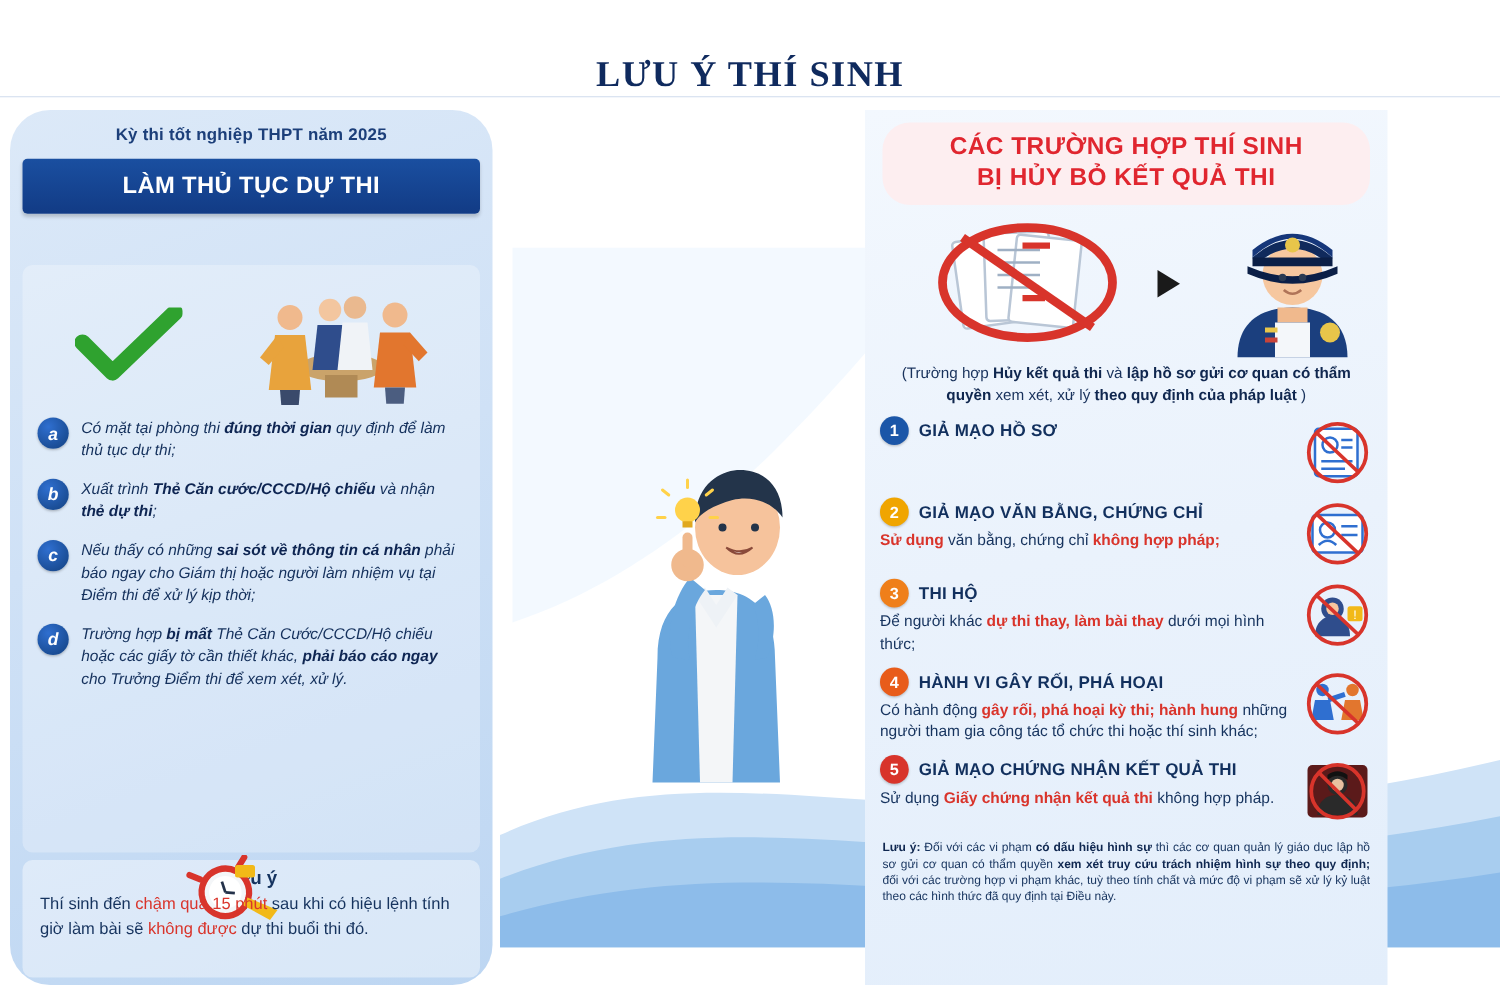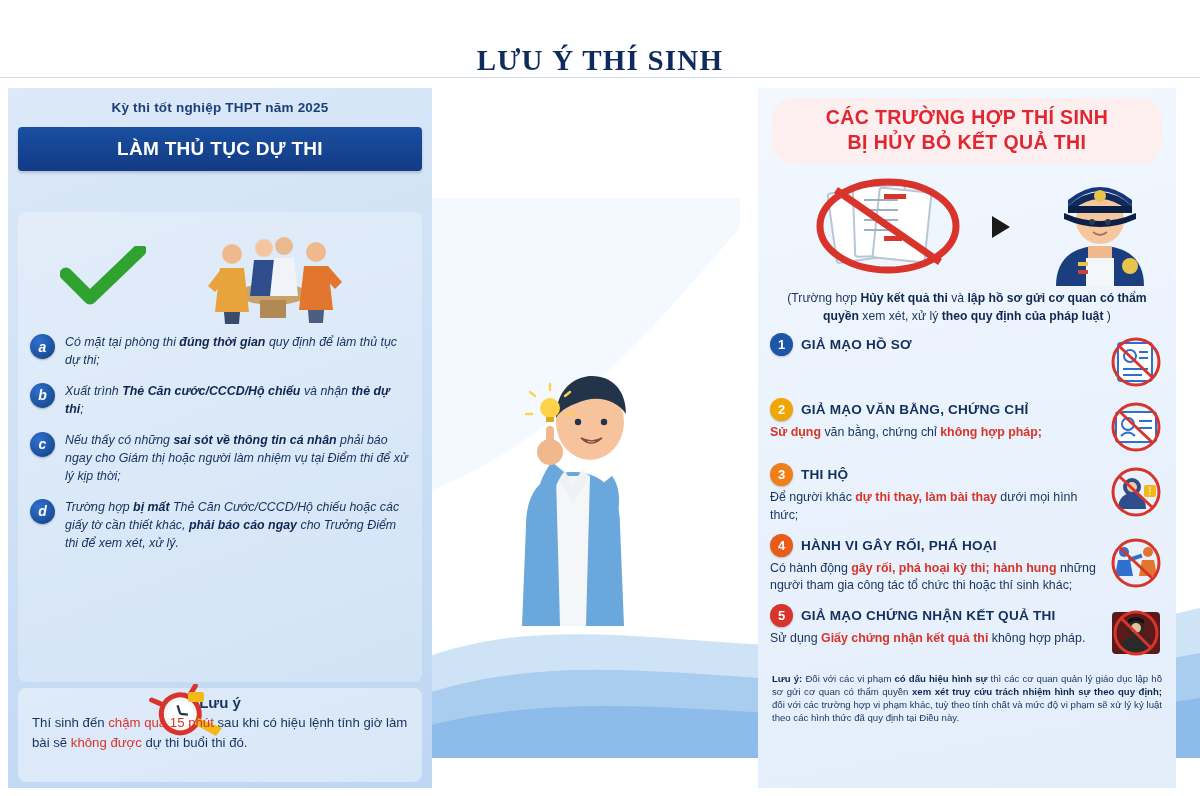--- a/index.html
+++ b/index.html
@@ -39,23 +39,24 @@
   .swoosh {
     position: absolute;
     left: 0; width: 1200px; height: 300px;
     pointer-events: none;
   }
 
   
   .poster-left {
     position: absolute;
     left: 8px; top: 10px;
-    width: 424px; height: 700px;
+    width: 386px; height: 700px;
     background: linear-gradient(160deg, #dce9f8 0%, #cfe1f6 45%, #bdd6f2 100%);
     overflow: hidden;
+    border-radius: 32px;
   }
   .left-head {
     padding: 12px 14px 4px 14px;
     text-align: center;
   }
   .left-kicker {
     color: #1c3f7a;
     font-size: 13.5px;
     font-weight: bold;
     letter-spacing: .2px;
@@ -140,21 +141,21 @@
     line-height: 1.5;
     color: #16335e;
     position: relative;
   }
   .note-body .red { color: #d9342b; font-weight: normal; }
   .clock { position: absolute; left: 120px; top: -4px; width: 96px; height: 56px; }
 
   
   .poster-right {
     position: absolute;
-    left: 758px; top: 10px;
+    left: 692px; top: 10px;
     width: 418px; height: 700px;
     background: linear-gradient(170deg, #f3f8fe 0%, #eaf2fc 50%, #e3eefb 100%);
     overflow: hidden;
   }
   .right-banner {
     margin: 10px 14px 0 14px;
     background: #fdeef0;
     border-radius: 22px;
     padding: 8px 10px 10px 10px;
     text-align: center;

